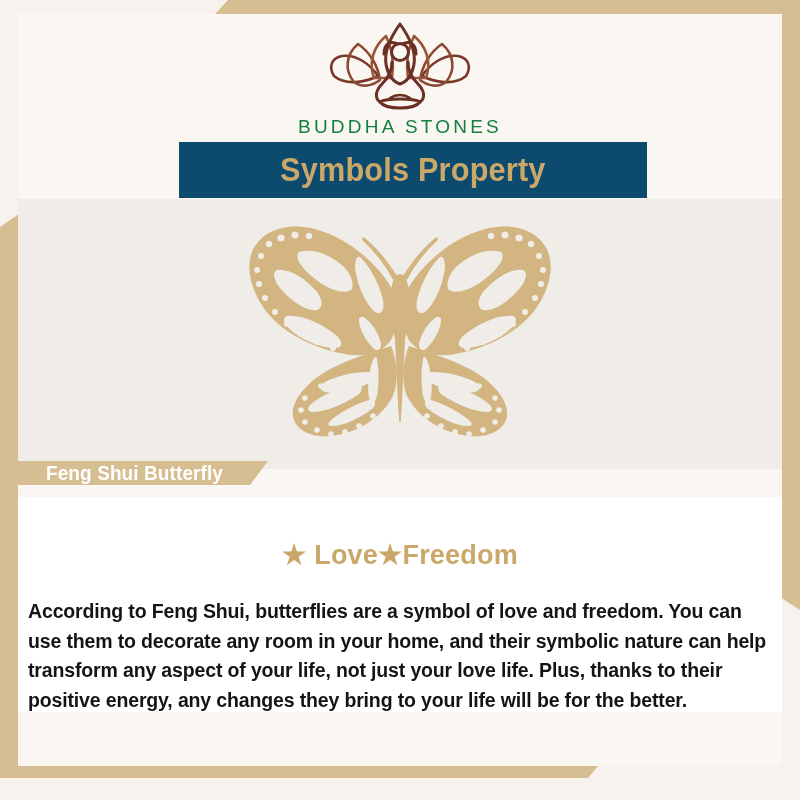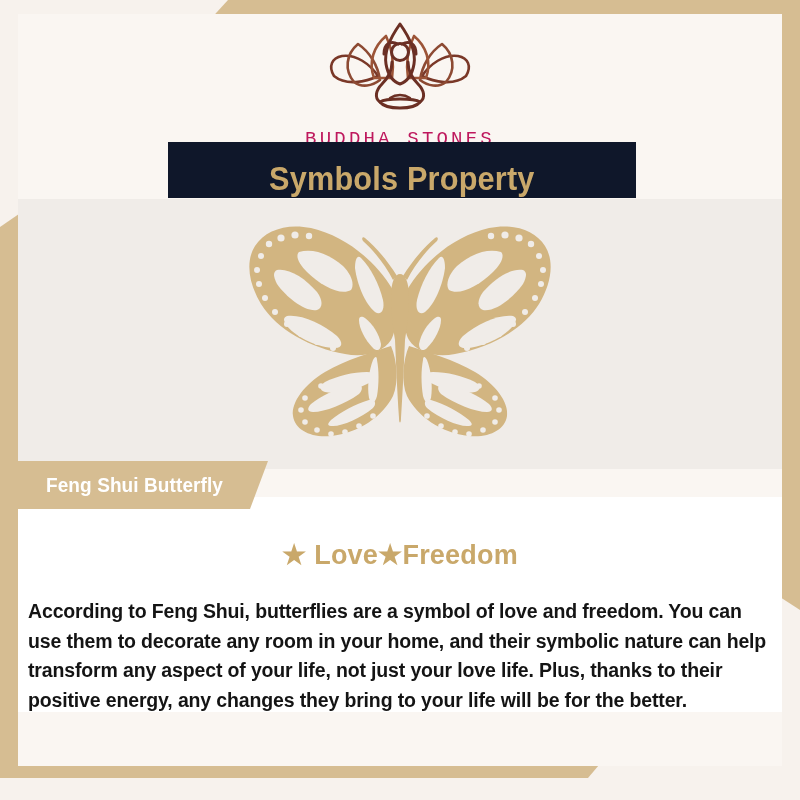--- a/index.html
+++ b/index.html
@@ -75,38 +75,38 @@
     left: 0;
     top: 6px;
     width: 764px;
     text-align: center;
   }
   .logo-mark {
     display: block;
     margin: 0 auto;
   }
   .brand-name {
-    margin-top: 12px;
-    font-family: Liberation Mono, monospace;
+    margin-top: 0;
+    font-family: Liberation Sans, sans-serif;
     font-size: 19px;
     letter-spacing: 3.2px;
-    color: #be185d;
+    color: #15803d;
     font-weight: 400;
   }
 
   
   .title-band {
     position: absolute;
-    left: 150px;
+    left: 161px;
     top: 128px;
     width: 468px;
     height: 56px;
-    background: #0f172a;
+    background: #0c4a6e;
     display: flex;
-    align-items: flex-end;
+    align-items: center;
     justify-content: center;
   }
   .title-text {
     font-size: 33px;
     font-weight: bold;
     color: #c9a86a;
     letter-spacing: 0.2px;
     transform: scaleX(0.93);
     white-space: nowrap;
   }
@@ -127,21 +127,21 @@
     position: relative;
     top: -4px;
   }
 
   
   .banner {
     position: absolute;
     left: -18px;
     top: 447px;
     width: 268px;
-    height: 48px;
+    height: 24px;
     background: #d6bd92;
     clip-path: polygon(0 0, 100% 0, calc(100% - 18px) 100%, 0 100%);
     display: flex;
     align-items: center;
   }
   .banner-text {
     margin-left: 46px;
     color: #ffffff;
     font-size: 20px;
     font-weight: bold;

